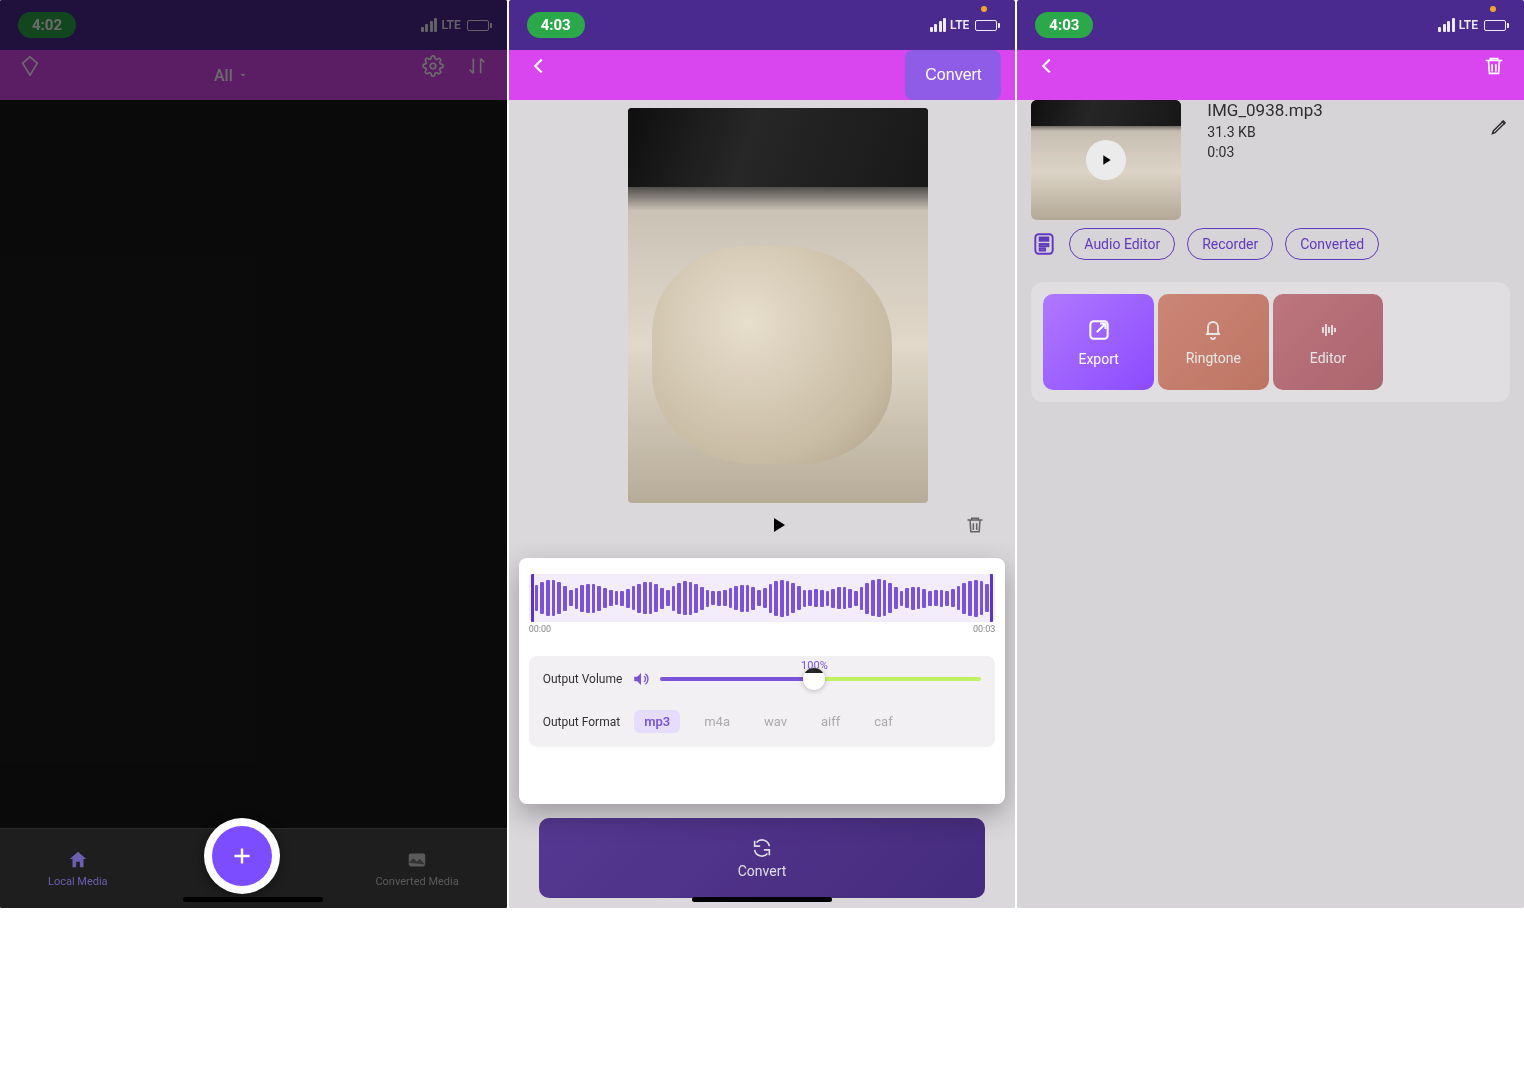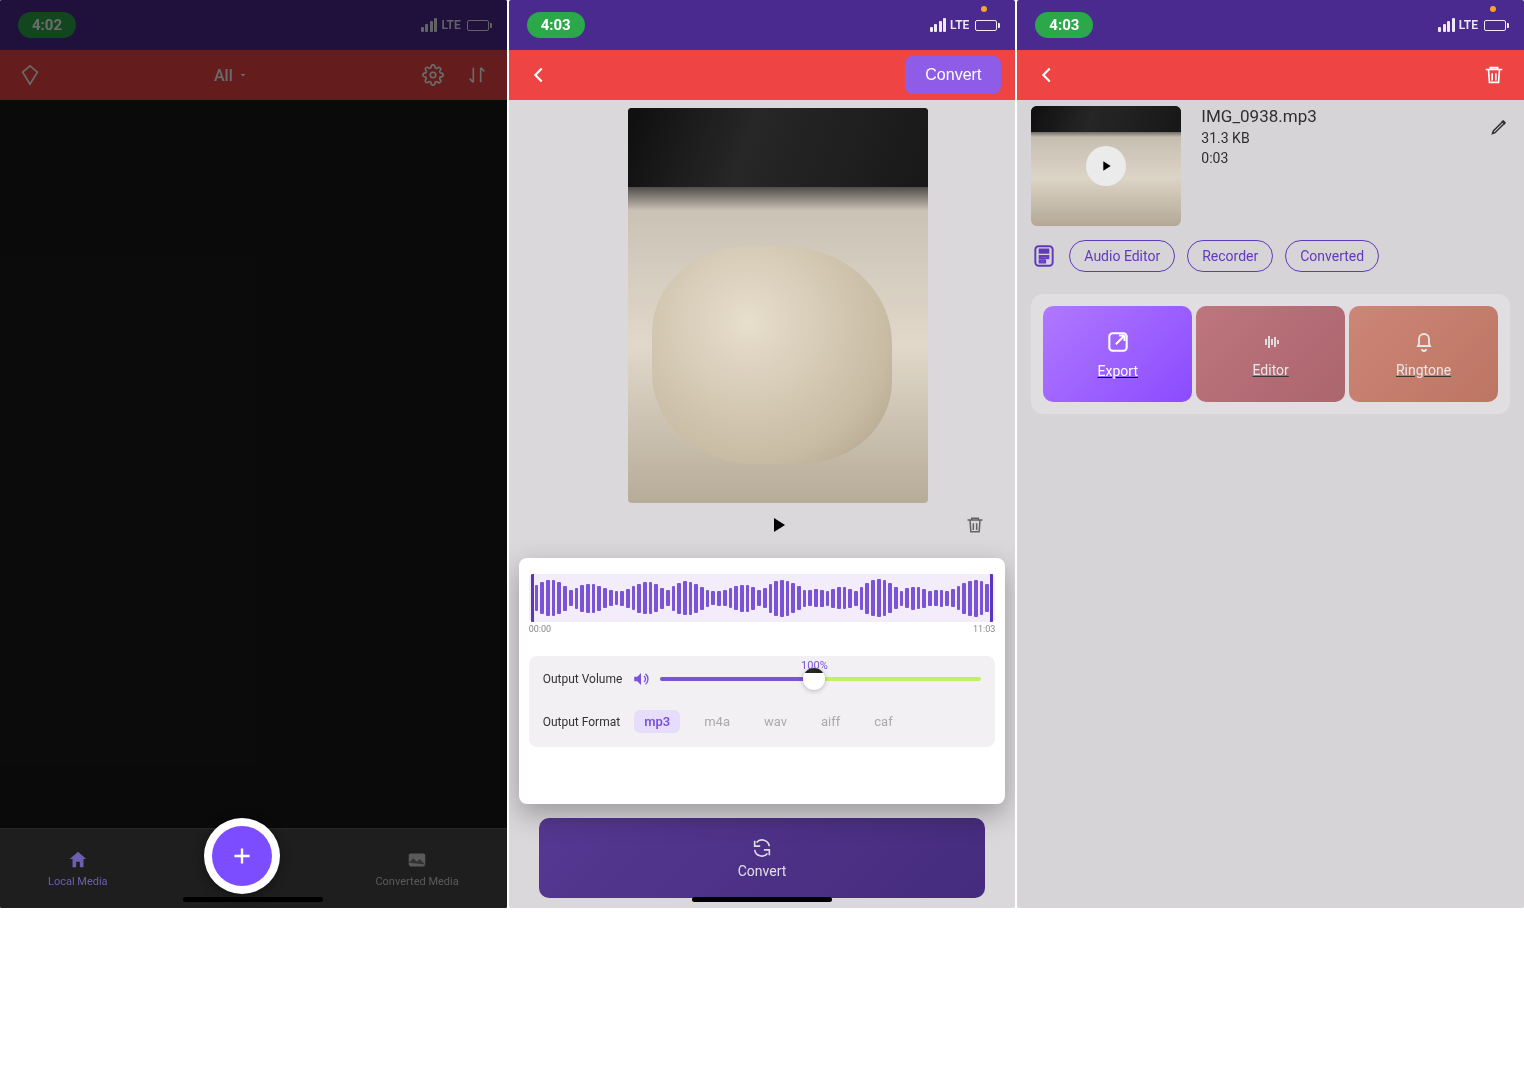--- a/index.html
+++ b/index.html
@@ -54,23 +54,22 @@
   .signal-bars span:nth-child(3){height:11px}
   .signal-bars span:nth-child(4){height:14px}
   .battery { width:22px; height:11px; border:1.5px solid #fff; border-radius:2px; position:relative; margin-left:2px; }
   .battery::after{content:"";position:absolute;right:-4px;top:2.5px;width:2px;height:5px;background:#fff;border-radius:0 1px 1px 0;}
   .battery .fill{background:#fff;height:100%;width:40%;border-radius:1px 0 0 1px;}
   .dot-orange{width:6px;height:6px;background:#f4a52a;border-radius:50%;position:absolute;top:6px;right:28px;}
 
   
   .header-bar {
     height: 50px;
-    background: #ef4444;
+    background: #d946ef;
     display: flex;
-    align-items: center;
     justify-content: space-between;
     padding: 0 14px;
     color: #fff;
   }
   .icon-btn { width: 32px; height: 32px; display:flex; align-items:center; justify-content:center; color:#fff; }
 
   
   .s1-overlay {
     position:absolute; inset:0; background:rgba(0,0,0,0.58); z-index:5;
     pointer-events: none;
@@ -156,38 +155,38 @@
     display:flex; gap:14px; z-index:1; }
   .action-card{ flex:1; height:80px; border-radius:10px;
     display:flex; flex-direction:column; align-items:center; justify-content:center;
     color:rgba(255,255,255,0.9); font-size:14px; gap:4px; }
   .action-card.purple{background:linear-gradient(135deg,#5b3c9b,#4a2e85);}
   .action-card.orange{background:linear-gradient(135deg,#d46a3f,#b84f2c);}
 
   
   .s3-body{ background:#e9e6ea; height:calc(100% - 100px); position:relative; }
   .s3-dim{ position:absolute; inset:0; background:rgba(0,0,0,0.08); z-index:4; pointer-events:none; }
-  .file-row{display:flex;gap:20px;padding:6px 14px;align-items:flex-start;}
+  .file-row{display:flex;gap:26px;padding:0 14px;align-items:flex-start;}
   .thumb{width:150px;height:120px;border-radius:6px;position:relative;overflow:hidden;
      background:linear-gradient(180deg,#1c1c1c 0%,#2a2a2a 18%,#d8cfc2 26%,#efe6d7 60%,#c3b7a2 100%);
   }
   .thumb::before{content:"";position:absolute;inset:0;top:0;height:22%;background:linear-gradient(110deg,#101010,#2a2a2a 40%,#1a1a1a);}
   .thumb .play-overlay{position:absolute;top:50%;left:50%;transform:translate(-50%,-50%);
     width:40px;height:40px;background:#fff;border-radius:50%;display:flex;align-items:center;justify-content:center;}
   .file-meta{font-size:14px;color:#333;display:flex;flex-direction:column;gap:4px;}
   .file-meta .name{font-size:17px;font-weight:400;}
   .edit-pencil{position:absolute;top:16px;right:14px;color:#333;}
 
   .pills{display:flex;gap:12px;padding:8px 14px;align-items:center;}
   .app-icon{color:#6a3fd0;}
   .pill{border:1.5px solid #6a3fd0;color:#6a3fd0;font-size:14px;
     padding:7px 14px;border-radius:20px;}
 
   .grid-card{margin:14px;background:#f3f1f4;border-radius:12px;padding:12px;
-    display:grid;grid-template-columns:1fr 1fr 1fr;gap:4px;text-decoration:underline;}
+    display:grid;grid-template-columns:1fr 1fr 1fr 1fr;gap:4px;}
   .tile{height:96px;border-radius:10px;display:flex;flex-direction:column;
     align-items:center;justify-content:center;gap:8px;color:#fff;font-size:14px;}
   .tile.export{background:linear-gradient(135deg,#b078ff,#8b4bff);}
   .tile.ringtone{background:linear-gradient(135deg,#d7735b,#c25a3f);opacity:.75;}
   .tile.editor{background:linear-gradient(135deg,#c25a66,#a8434e);opacity:.75;}
   .tile.wifi{background:linear-gradient(135deg,#2b9aaf,#177a8e);opacity:.75;}
 
   svg { display:block; }
 </style>
 </head>
@@ -387,21 +386,21 @@
           <div class="bar" style="height: 24px;"></div>
           <div class="bar" style="height: 31px;"></div>
           <div class="bar" style="height: 35px;"></div>
           <div class="bar" style="height: 37px;"></div>
           <div class="bar" style="height: 34px;"></div>
           <div class="bar" style="height: 28px;"></div>
           <div class="wf-handle right"></div>
       </div>
       <div class="wf-times">
         <span>00:00</span>
-        <span>11:03</span>
+        <span>00:03</span>
       </div>
 
       <div class="settings-panel">
         <div class="vol-row">
           <span class="vol-label">Output Volume</span>
           <span class="vol-icon">
             <svg width="18" height="18" viewBox="0 0 24 24" fill="#7a53d8">
                 <path d="M3 9v6h4l5 5V4L7 9H3z"></path>
                 <path d="M16 8a5 5 0 0 1 0 8" fill="none" stroke="#7a53d8" stroke-width="1.8"></path>
                 <path d="M18 5a9 9 0 0 1 0 14" fill="none" stroke="#7a53d8" stroke-width="1.8"></path>
@@ -503,29 +502,29 @@
     </div>
 
     <div class="grid-card">
       <div class="tile export" style="position:relative;z-index:7;">
         <svg width="26" height="26" viewBox="0 0 24 24" fill="none" stroke="#fff" stroke-width="1.9">
             <rect x="4" y="4" width="16" height="16" rx="3"></rect>
             <path d="M10 14l8-8M18 6v5M18 6h-5"></path>
           </svg>
         <span>Export</span>
       </div>
+      <div class="tile ringtone">
+        <svg width="24" height="24" viewBox="0 0 24 24" fill="none" stroke="#fff" stroke-width="1.8">
+            <path d="M18 16H6l1-2V9a5 5 0 0 1 10 0v5l1 2zM10 19a2 2 0 0 0 4 0"></path>
+          </svg>
+        <span>Ringtone</span>
+      </div>
       <div class="tile editor">
         <svg width="28" height="24" viewBox="0 0 24 24" fill="none" stroke="#fff" stroke-width="1.8">
             <path d="M4 12v0M7 9v6M10 6v12M13 9v6M16 7v10M19 10v4"></path>
           </svg>
         <span>Editor</span>
       </div>
-      <div class="tile ringtone">
-        <svg width="24" height="24" viewBox="0 0 24 24" fill="none" stroke="#fff" stroke-width="1.8">
-            <path d="M18 16H6l1-2V9a5 5 0 0 1 10 0v5l1 2zM10 19a2 2 0 0 0 4 0"></path>
-          </svg>
-        <span>Ringtone</span>
-      </div>
     </div>
 
     <div class="s3-dim"></div>
   </div>
 </div>
 
 </body></html>

